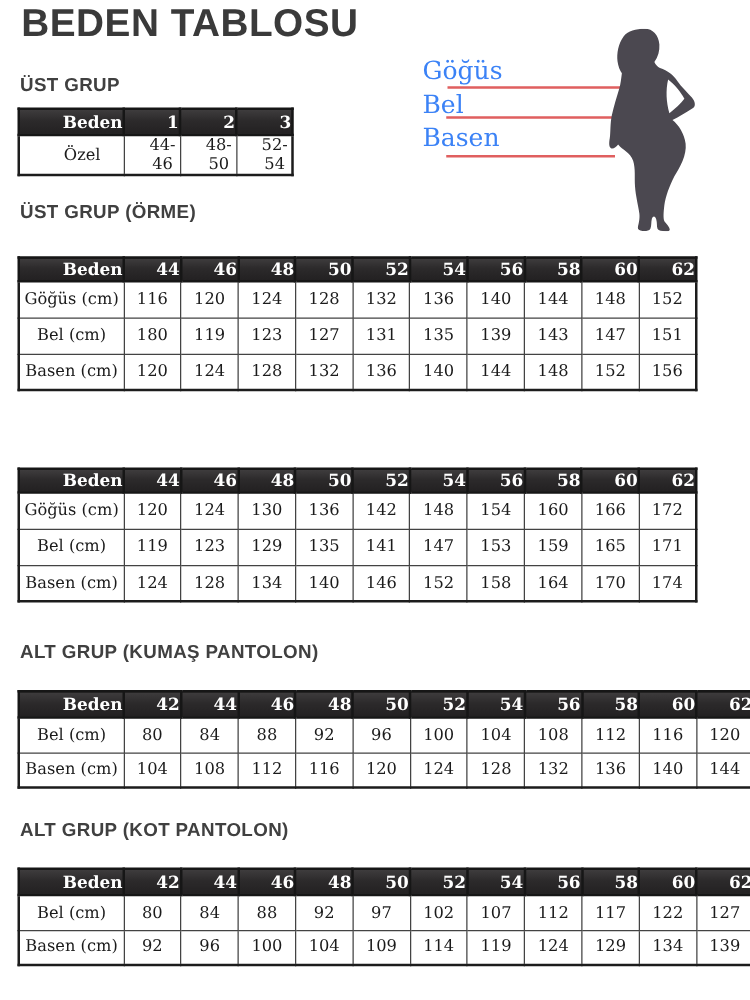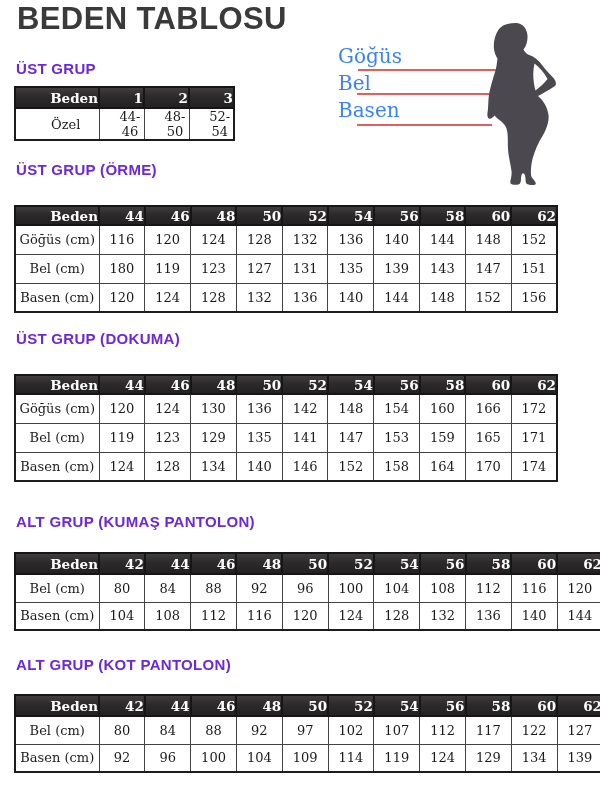--- a/index.html
+++ b/index.html
@@ -8,21 +8,21 @@
     position:relative; width:600px; height:800px;
     background:#ffffff; overflow:hidden;
     font-family:"Liberation Sans", sans-serif;
   }
   .page-title {
     position:absolute; left:17px; top:1px;
     font-size:31px; font-weight:bold; color:#3a3a3a; letter-spacing:0.4px;
   }
   .sec-head {
     position:absolute; left:16px;
-    font-size:15px; font-weight:bold; color:#6d28d9; letter-spacing:0.3px;
+    font-size:15px; font-weight:bold; color:#404040; letter-spacing:0.3px;
   }
   .h-s0 { top:60px; }
   .h-s1 { top:161px; }
   .h-s2 { top:330px; }
   .h-s3 { top:513px; }
   .h-s4 { top:656px; }
 
   .tbl { position:absolute; left:14px; }
   .t-s0 { top:86px;  width:221px; }
   .t-s1 { top:205px; width:544px; }
@@ -200,21 +200,20 @@
             <td>140</td>
             <td>144</td>
             <td>148</td>
             <td>152</td>
             <td>156</td>
           </tr>
         </tbody>
       </table>
     </div>
 
-  <div class="sec-head h-s2">ÜST GRUP (DOKUMA)</div>
   <div class="tbl t-s2">
       <table>
         <thead>
           <tr>
             <th>Beden</th>
             <th>44</th>
             <th>46</th>
             <th>48</th>
             <th>50</th>
             <th>52</th>

